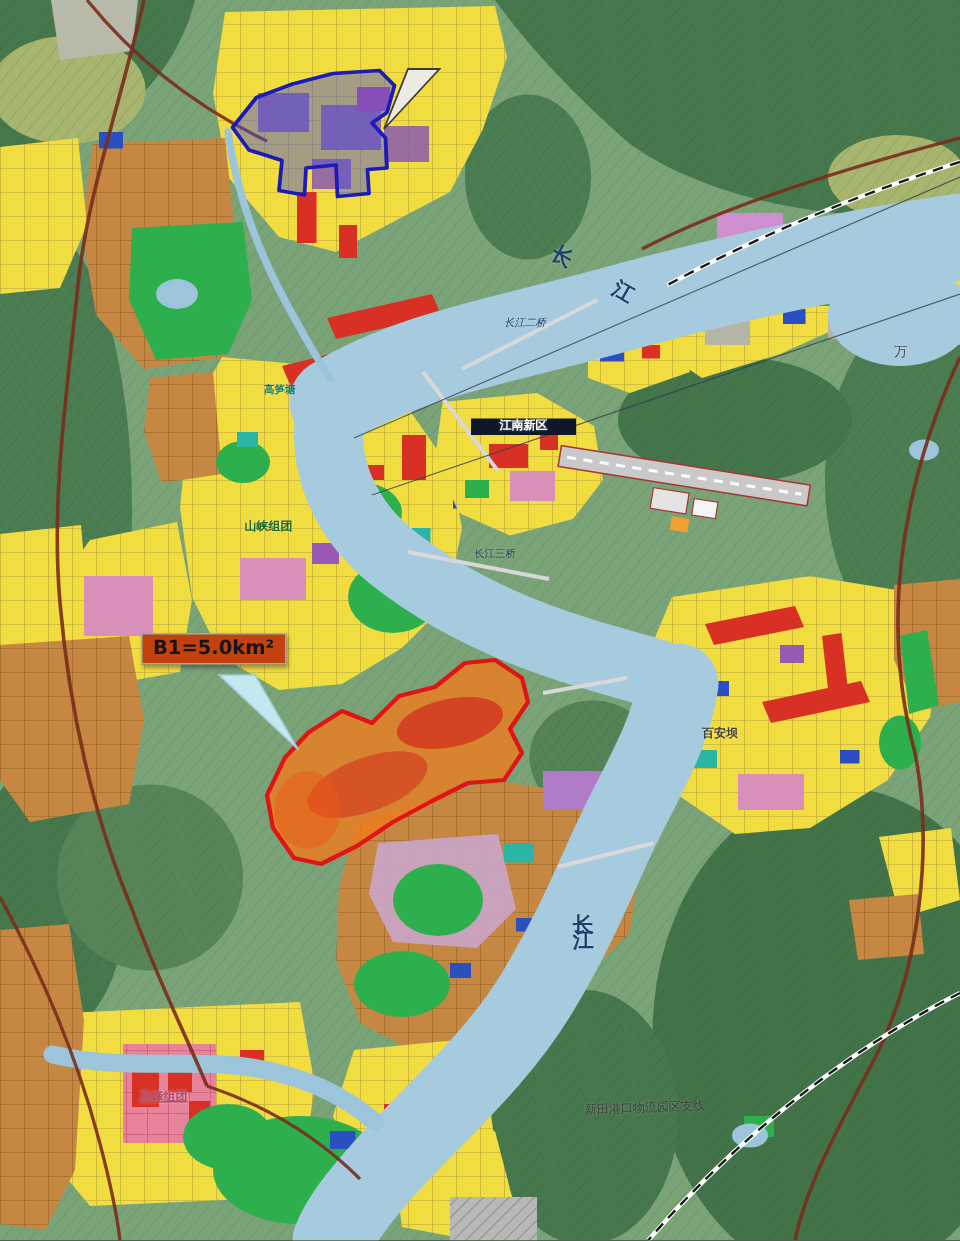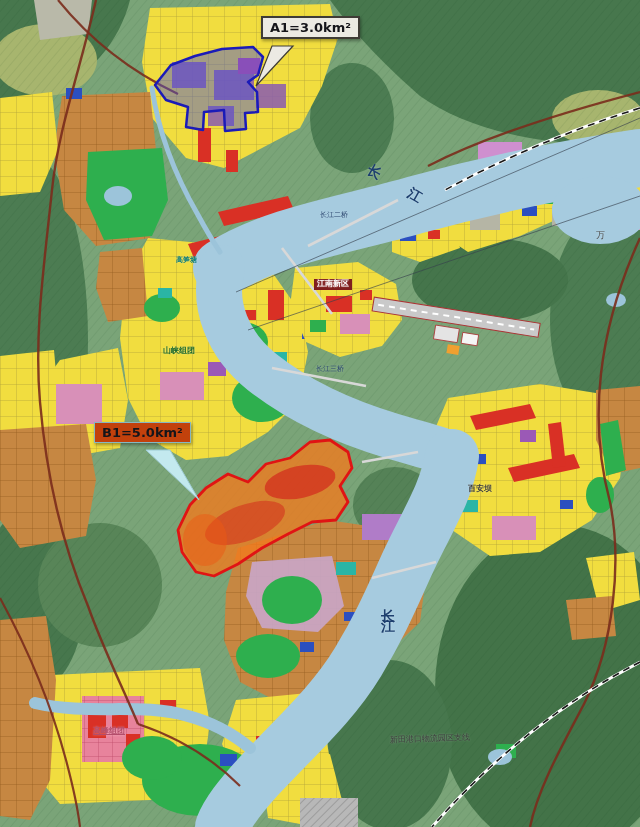--- a/index.html
+++ b/index.html
@@ -10,24 +10,24 @@
   }
   #stage svg{position:absolute;left:0;top:0;}
   .lbl{position:absolute;white-space:nowrap;line-height:1.1;color:#333;
        text-shadow:0 0 2px rgba(255,255,255,.35);}
   .lbl.river{color:#1d3f6e;font-weight:bold;font-size:14px;letter-spacing:14px;}
   .lbl.small{font-size:7px;color:#23406b;}
   .callout{position:absolute;font-weight:bold;font-size:13px;color:#15151a;
            padding:2px 7px;box-shadow:1px 2px 3px rgba(0,0,0,.35);}
   #a1-box{left:261px;top:16px;background:#eceae3;border:2px solid #3f3c36;}
   #b1-box{left:94px;top:422px;background:#c2410c;border:1px solid #86b7c2;}
-  #jiangnan{background:#7f1d1d;color:#fff;font-size:8px;padding:1px 3px;font-weight:bold;}
+  #jiangnan{background:#0f172a;color:#fff;font-size:8px;padding:1px 19px;font-weight:bold;}
   #river-top{left:372px;top:162px;transform:rotate(30deg);transform-origin:left top;}
   #river-bottom{left:380px;top:598px;writing-mode:vertical-rl;letter-spacing:10px;}
-  #bridge2{left:320px;top:212px;}
+  #bridge2{left:336px;top:212px;font-style:italic;}
   #bridge3{left:316px;top:366px;}
   #jiangnan{left:314px;top:279px;position:absolute;}
   #shanxia{left:163px;top:347px;font-size:8px;color:#1e6b2d;font-weight:bold;}
   #gaosuntang{left:176px;top:257px;font-size:7px;color:#0a7c7c;font-weight:bold;}
   #baianba{left:468px;top:485px;font-size:8px;color:#3c3c3c;font-weight:bold;}
   #gaofeng{left:93px;top:727px;font-size:8px;color:#b44d6b;font-weight:bold;text-decoration:underline;}
   #xintian{left:390px;top:735px;font-size:8px;color:#3a3a3a;transform:rotate(-2deg);}
   #wanedge{left:596px;top:231px;font-size:9px;color:#4a4a4a;}
 </style>
 </head>
@@ -244,16 +244,15 @@
 <div class="lbl small" id="bridge2">长江二桥</div>
 <div class="lbl small" id="bridge3">长江三桥</div>
 <div class="lbl" id="jiangnan">江南新区</div>
 <div class="lbl" id="shanxia">山峡组团</div>
 <div class="lbl" id="gaosuntang">高笋塘</div>
 <div class="lbl" id="baianba">百安坝</div>
 <div class="lbl" id="gaofeng">高峰组团</div>
 <div class="lbl" id="xintian">新田港口物流园区支线</div>
 <div class="lbl" id="wanedge">万</div>
 
-<div class="callout" id="a1-box">A1=3.0km²</div>
 <div class="callout" id="b1-box">B1=5.0km²</div>
 
 </div>
 
 </body></html>

